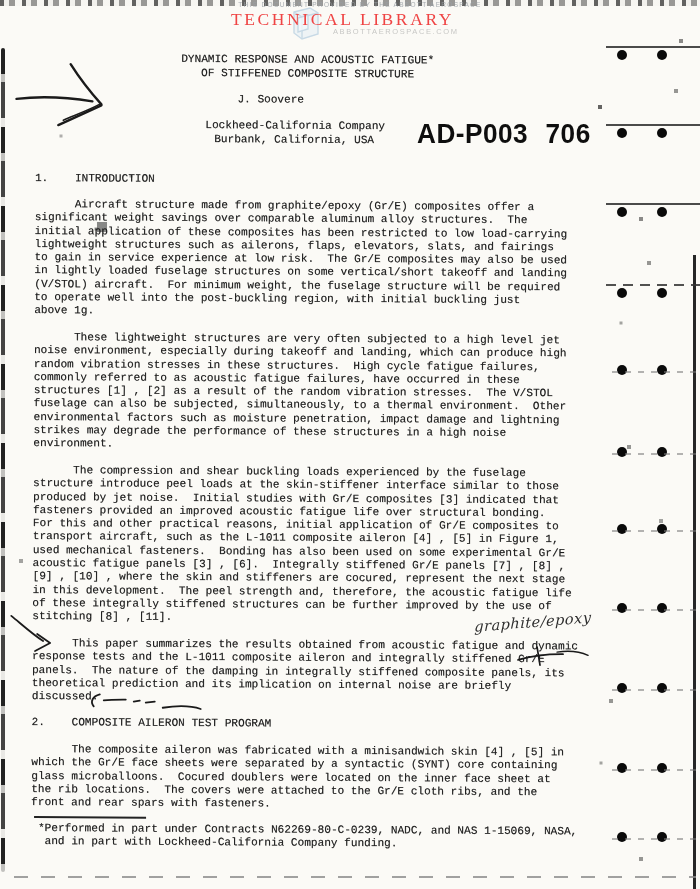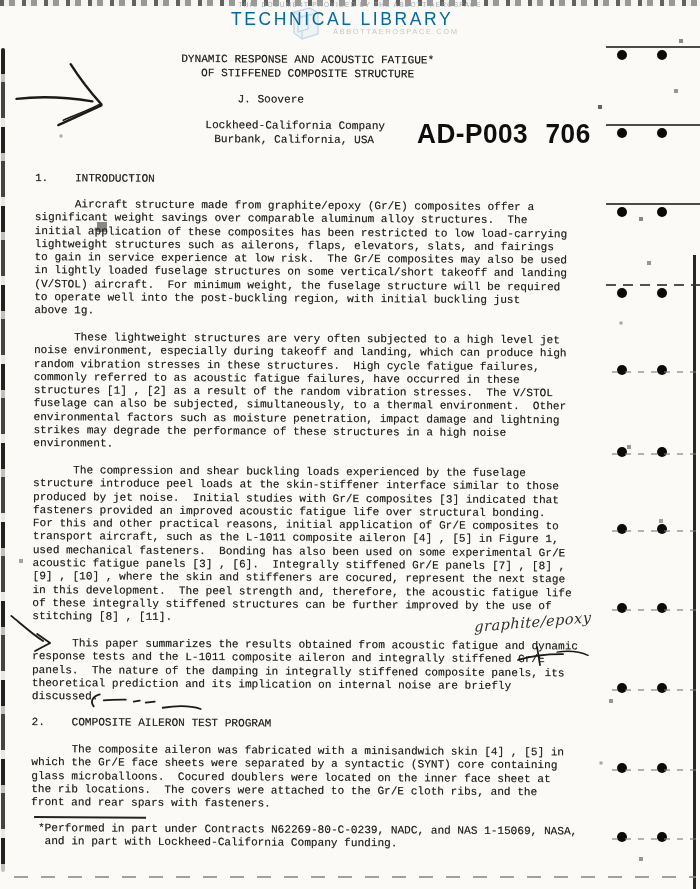--- a/index.html
+++ b/index.html
@@ -25,22 +25,22 @@
     transform:scaleX(0.97);transform-origin:left top;
   }
   
   .wm-provided{
     position:absolute;left:170px;top:1px;width:380px;text-align:center;
     font-family:"Liberation Sans", sans-serif;font-size:6.5px;
     letter-spacing:1.3px;color:#9aa0a6;opacity:.85;white-space:nowrap;
   }
   .wm-title{
     position:absolute;left:231px;top:9px;
-    font-family:Liberation Sans, sans-serif;font-size:17.5px;
-    letter-spacing:2.6px;color:#0369a1;white-space:nowrap;
+    font-family:Liberation Serif, serif;font-size:17.5px;
+    letter-spacing:2.6px;color:#ef4444;white-space:nowrap;
   }
   .wm-url{
     position:absolute;left:333px;top:27px;
     font-family:"Liberation Sans", sans-serif;font-size:7.5px;
     letter-spacing:1.6px;color:#c7c7c5;white-space:nowrap;
   }
   .wm-logo{position:absolute;left:288px;top:2px;opacity:.8;}
   
   .hand-note{
     position:absolute;left:477px;top:611px;

